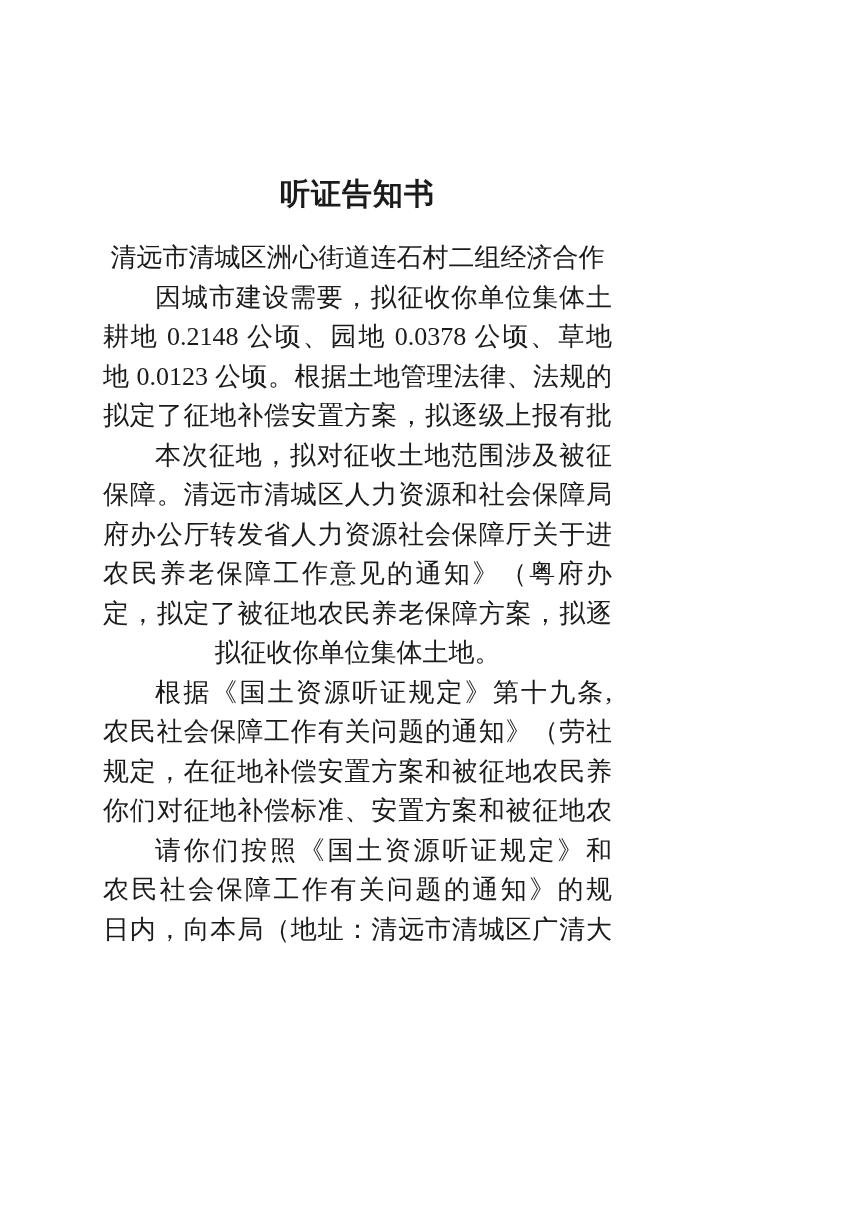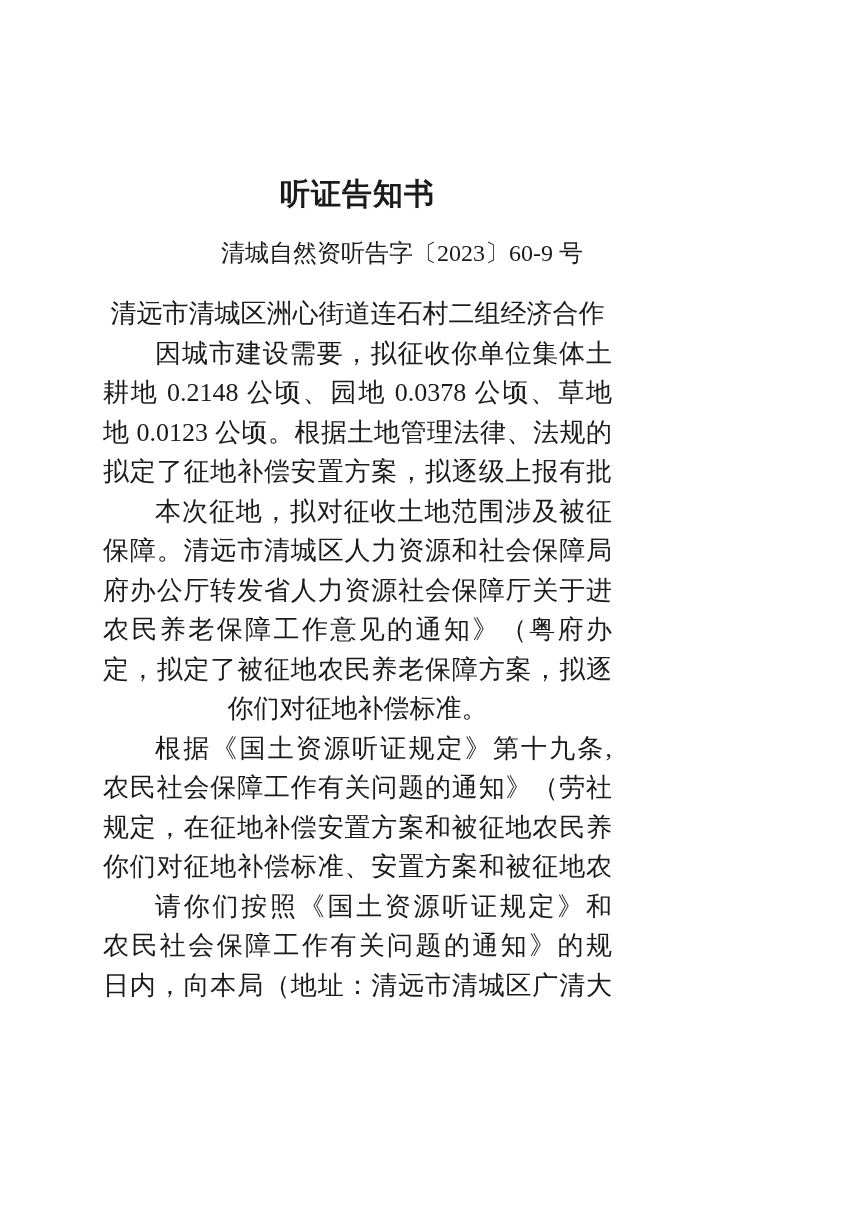--- a/index.html
+++ b/index.html
@@ -62,34 +62,33 @@
     border-radius: 1px;
   }
 </style>
 </head>
 <body>
 
 <div class="sheet">
 
   <h1 class="doc-title">听证告知书</h1>
 
-  <div class="doc-number">清城自然资听告字〔2023〕60-9 号</div>
 
   <div class="doc-body">
     <div class="line">清远市清城区洲心街道连石村二组经济合作社:</div>
     <div class="line indent fill">因城市建设需要，拟征收你单位集体土地 0.2932 公顷，其中</div>
     <div class="line fill">耕地 0.2148 公顷、园地 0.0378 公顷、草地 0.0283 公顷、建设用</div>
     <div class="line fill">地 0.0123 公顷。根据土地管理法律、法规的有关规定，我局初步</div>
     <div class="line fill">拟定了征地补偿安置方案，拟逐级上报有批准权的人民政府批准。</div>
     <div class="line indent fill">本次征地，拟对征收土地范围涉及被征地农民实施社会养老</div>
     <div class="line fill">保障。清远市清城区人力资源和社会保障局根据《广东省人民政</div>
     <div class="line fill">府办公厅转发省人力资源社会保障厅关于进一步做好我省被征地</div>
     <div class="line fill">农民养老保障工作意见的通知》（粤府办〔2010〕41 号）等有关规</div>
     <div class="line fill">定，拟定了被征地农民养老保障方案，拟逐级上报有批准权的劳</div>
-    <div class="line">你们对征地补偿标准。</div>
+    <div class="line">拟征收你单位集体土地。</div>
     <div class="line indent fill">根据《国土资源听证规定》第十九条,《关于切实做好被征地</div>
     <div class="line fill">农民社会保障工作有关问题的通知》（劳社部发〔2007〕14 号）的</div>
     <div class="line fill">规定，在征地补偿安置方案和被征地农民养老保障方案报批之前，</div>
     <div class="line fill">你们对征地补偿标准、安置方案和被征地农民养老保障对象、标</div>
     <div class="line indent fill">请你们按照《国土资源听证规定》和《关于切实做好被征地</div>
     <div class="line fill">农民社会保障工作有关问题的通知》的规定，在告知后 5 个工作</div>
     <div class="line fill">日内，向本局（地址：清远市清城区广清大道 113 号高新区、清</div>
   </div>
 
   <div class="speck"></div>

